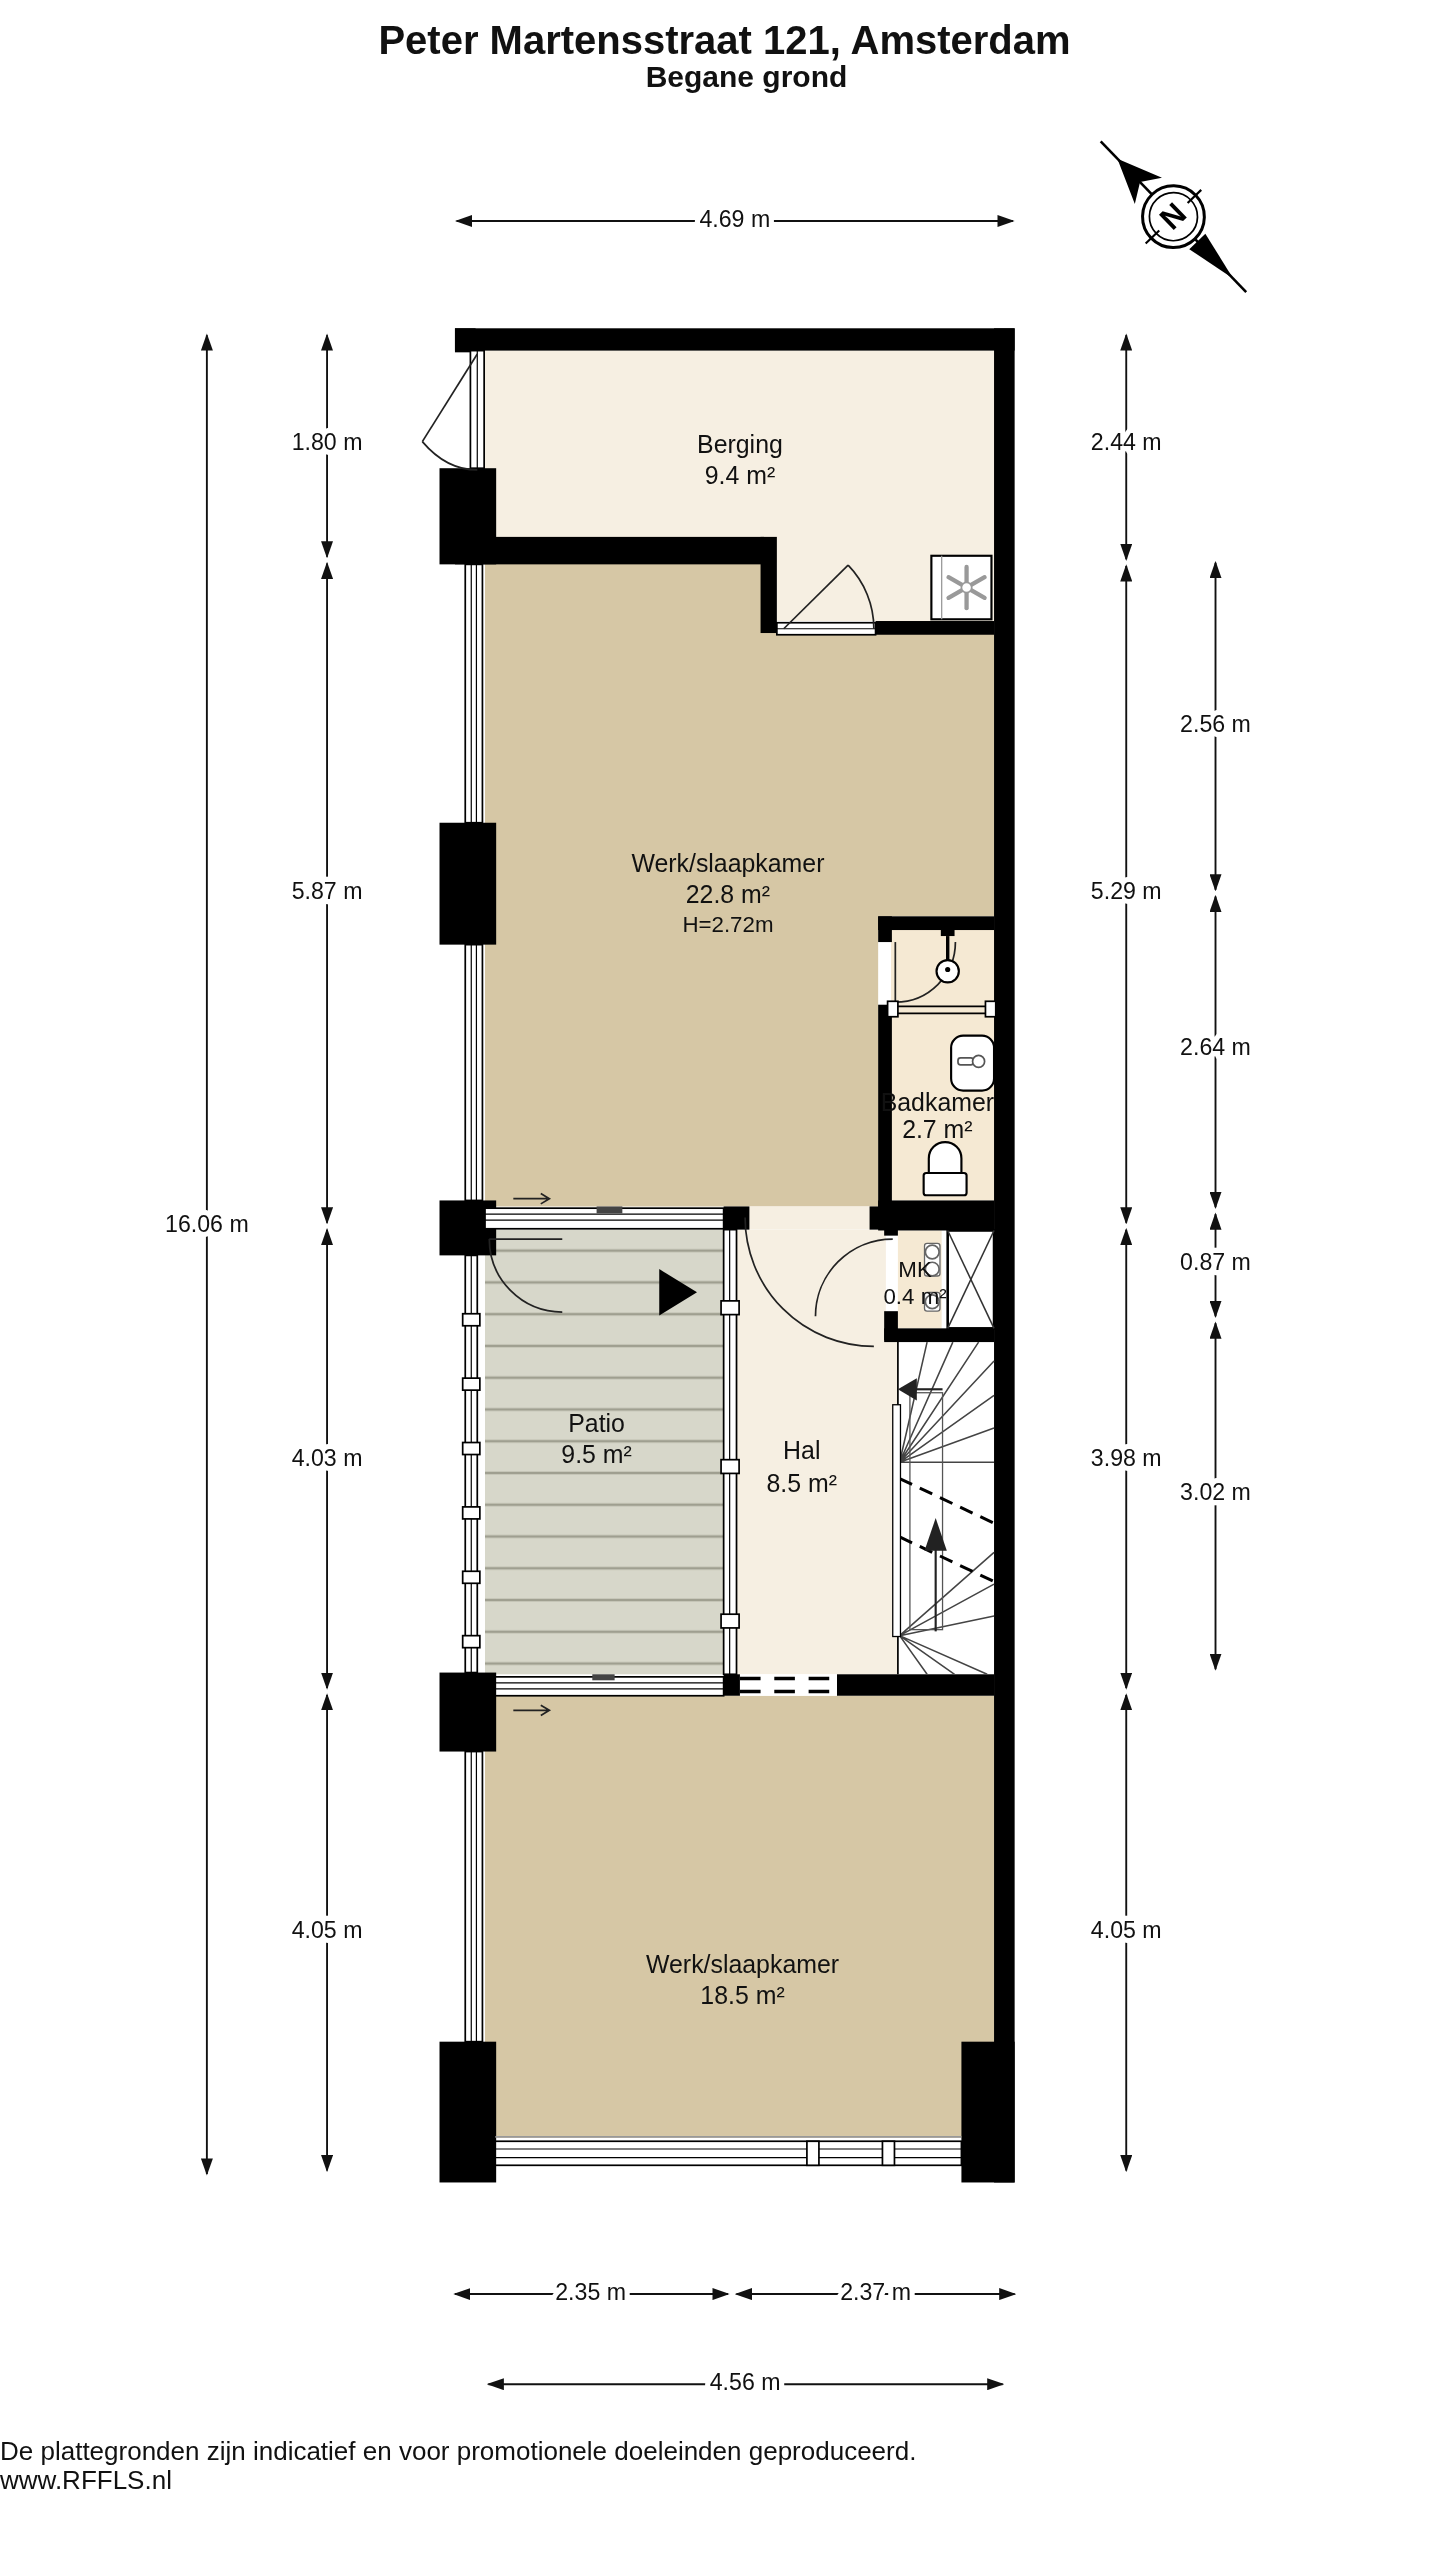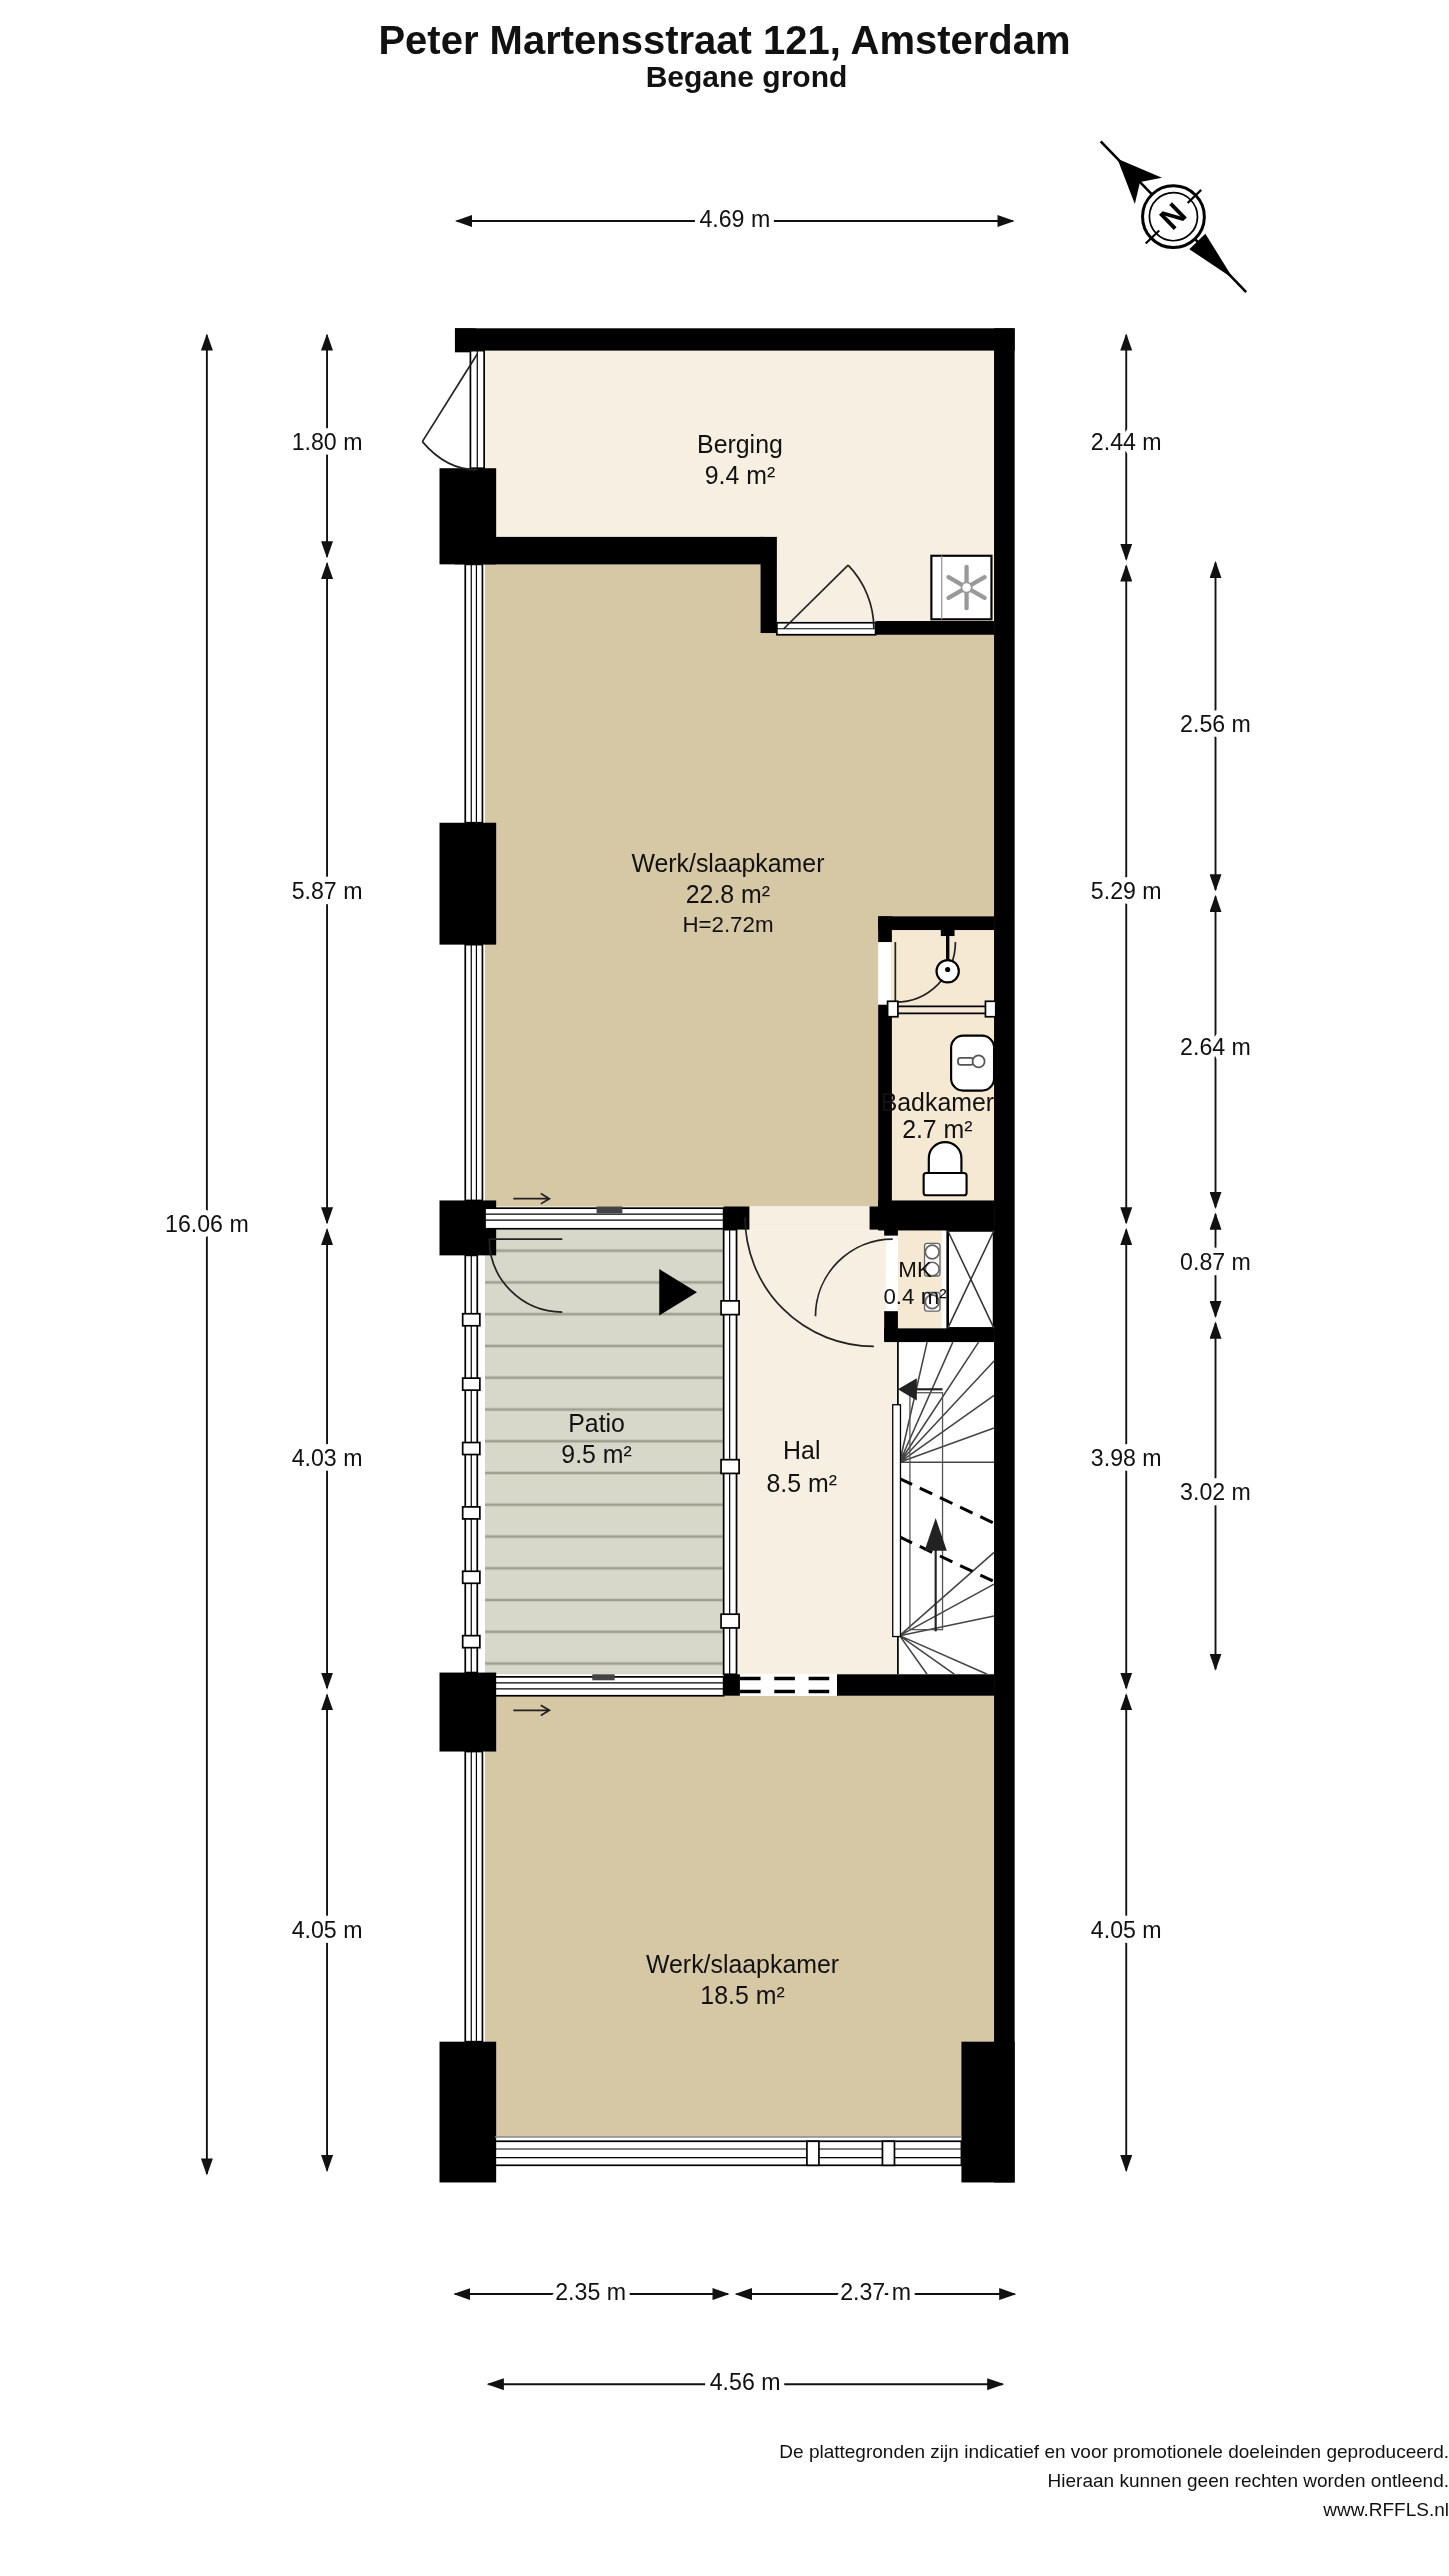--- a/index.html
+++ b/index.html
@@ -1,22 +1,22 @@
 <!DOCTYPE html>
 <html style="--wall: #000000; --floor_cream: #f6efe2; --floor_tan: #d6c7a5; --floor_bath: #f5e9d3; --patio: #d7d7ca; --patio_stripe: #9f9f90;font-size:13.7px"><head>
 <meta charset="utf-8">
 <style>
   html,body{margin:0;padding:0;background:#fff;}
   body{width:1449px;height:2576px;position:relative;font-family:"Liberation Sans",sans-serif;}
   #plan-svg{position:absolute;left:0;top:0;}
   .title-block{position:absolute;left:0;top:20.6px;width:100%;text-align:center;color:#111;}
   .title-line1{font-size:40px;font-weight:bold;line-height:38px;}
   .title-line2{font-size:30px;font-weight:bold;line-height:36px;padding-left:44px;}
-  .footer-block{position:absolute;left:0;top:2437px;width:100%;text-align:right;color:#111;
-    font-size:19px;line-height:29px;}
+  .footer-block{position:absolute;left:0;top:2437px;width:100%;text-align:left;color:#111;
+    font-size:26px;line-height:29px;}
   
   .floor-cream{fill:var(--floor_cream);}
   .floor-tan{fill:var(--floor_tan);}
   .floor-bath{fill:var(--floor_bath);}
   .wall{fill:var(--wall);}
   .winframe{fill:#fff;stroke:#000;stroke-width:2;}
   .winline{stroke:#000;stroke-width:1.4;}
   .doorarc{fill:none;stroke:#222;stroke-width:2;}
   .fixture{fill:#fff;stroke:#000;stroke-width:2.5;}
   .dim{font:27px "Liberation Sans",sans-serif;fill:#111;stroke:#fff;stroke-width:12px;
@@ -318,16 +318,15 @@
     <circle cx="1367" cy="252" r="36" fill="#fff" stroke="#000" stroke-width="3.5"></circle>
     <circle cx="1367" cy="252" r="28" fill="none" stroke="#000" stroke-width="2"></circle>
     <line x1="1322" y1="252" x2="1344" y2="252" stroke="#000" stroke-width="2.5"></line>
     <line x1="1390" y1="252" x2="1412" y2="252" stroke="#000" stroke-width="2.5"></line>
     <text x="1367" y="254" style="font:bold 36px 'Liberation Sans',sans-serif;fill:#000;text-anchor:middle;dominant-baseline:middle;">N</text>
   </g>
 </svg>
 
 <div class="footer-block">
   <div>De plattegronden zijn indicatief en voor promotionele doeleinden geproduceerd.</div>
-  <div>Hieraan kunnen geen rechten worden ontleend.</div>
   <div>www.RFFLS.nl</div>
 </div>
 
 
 </body></html>

